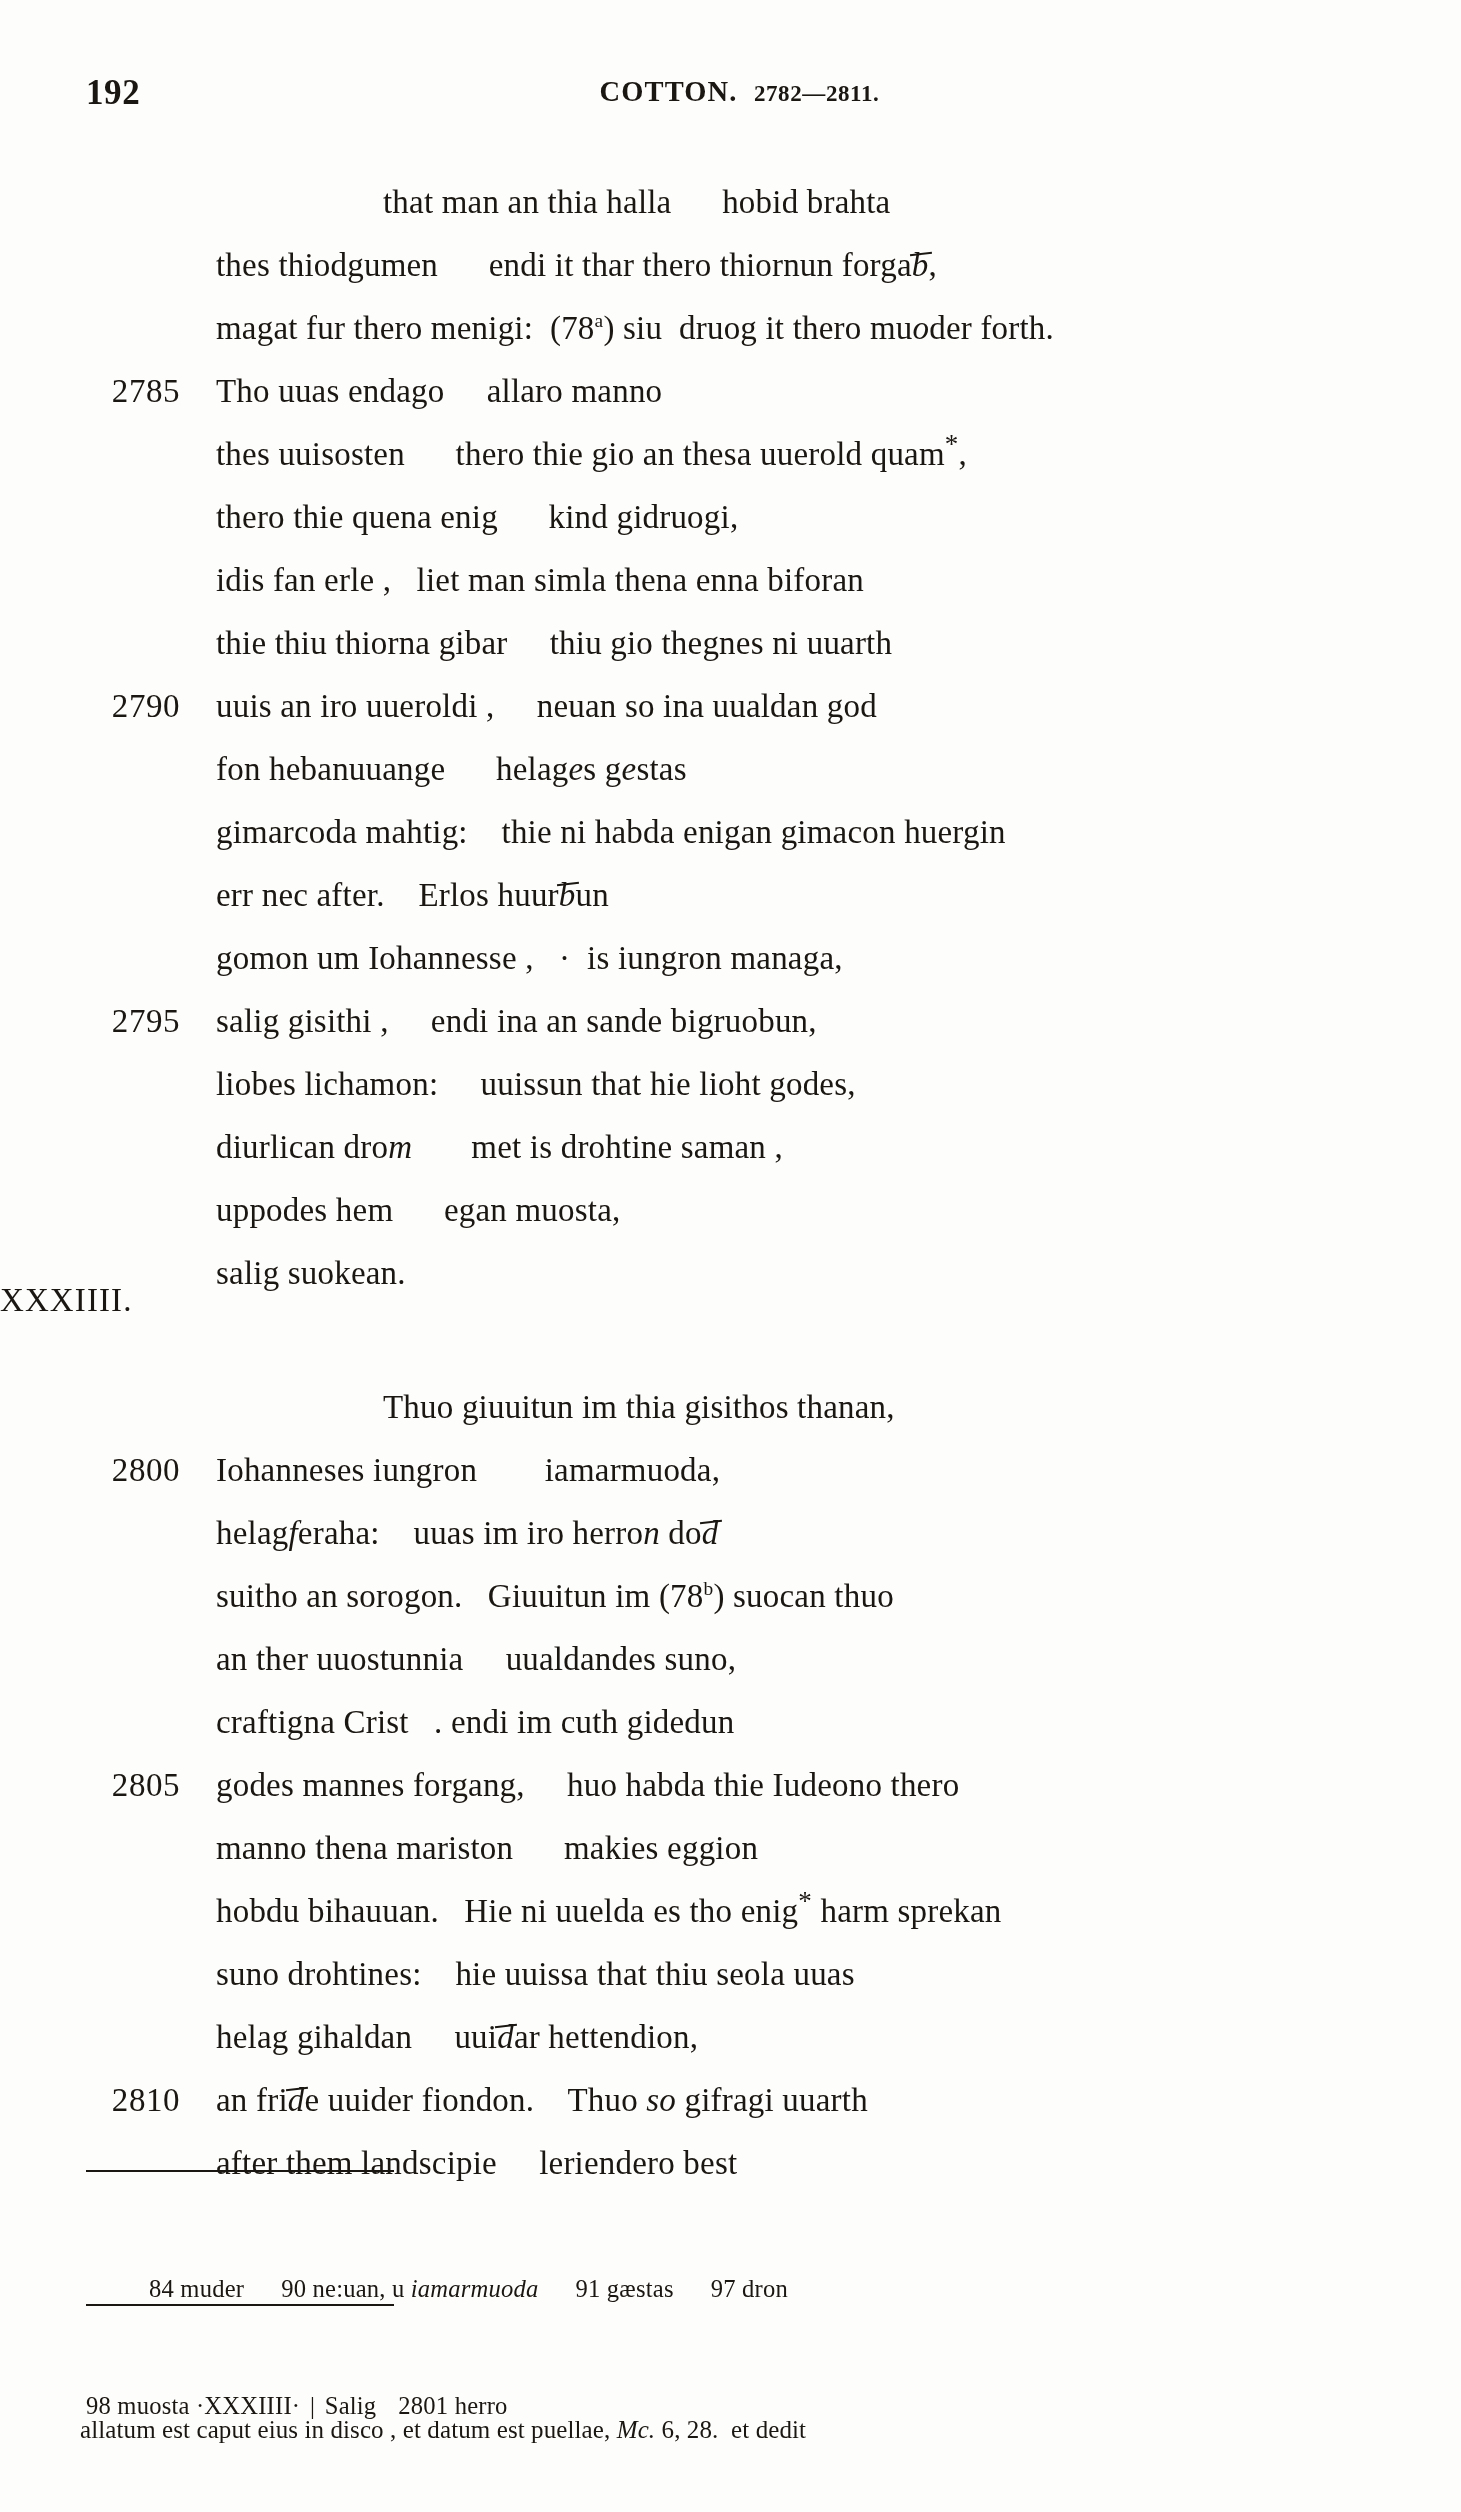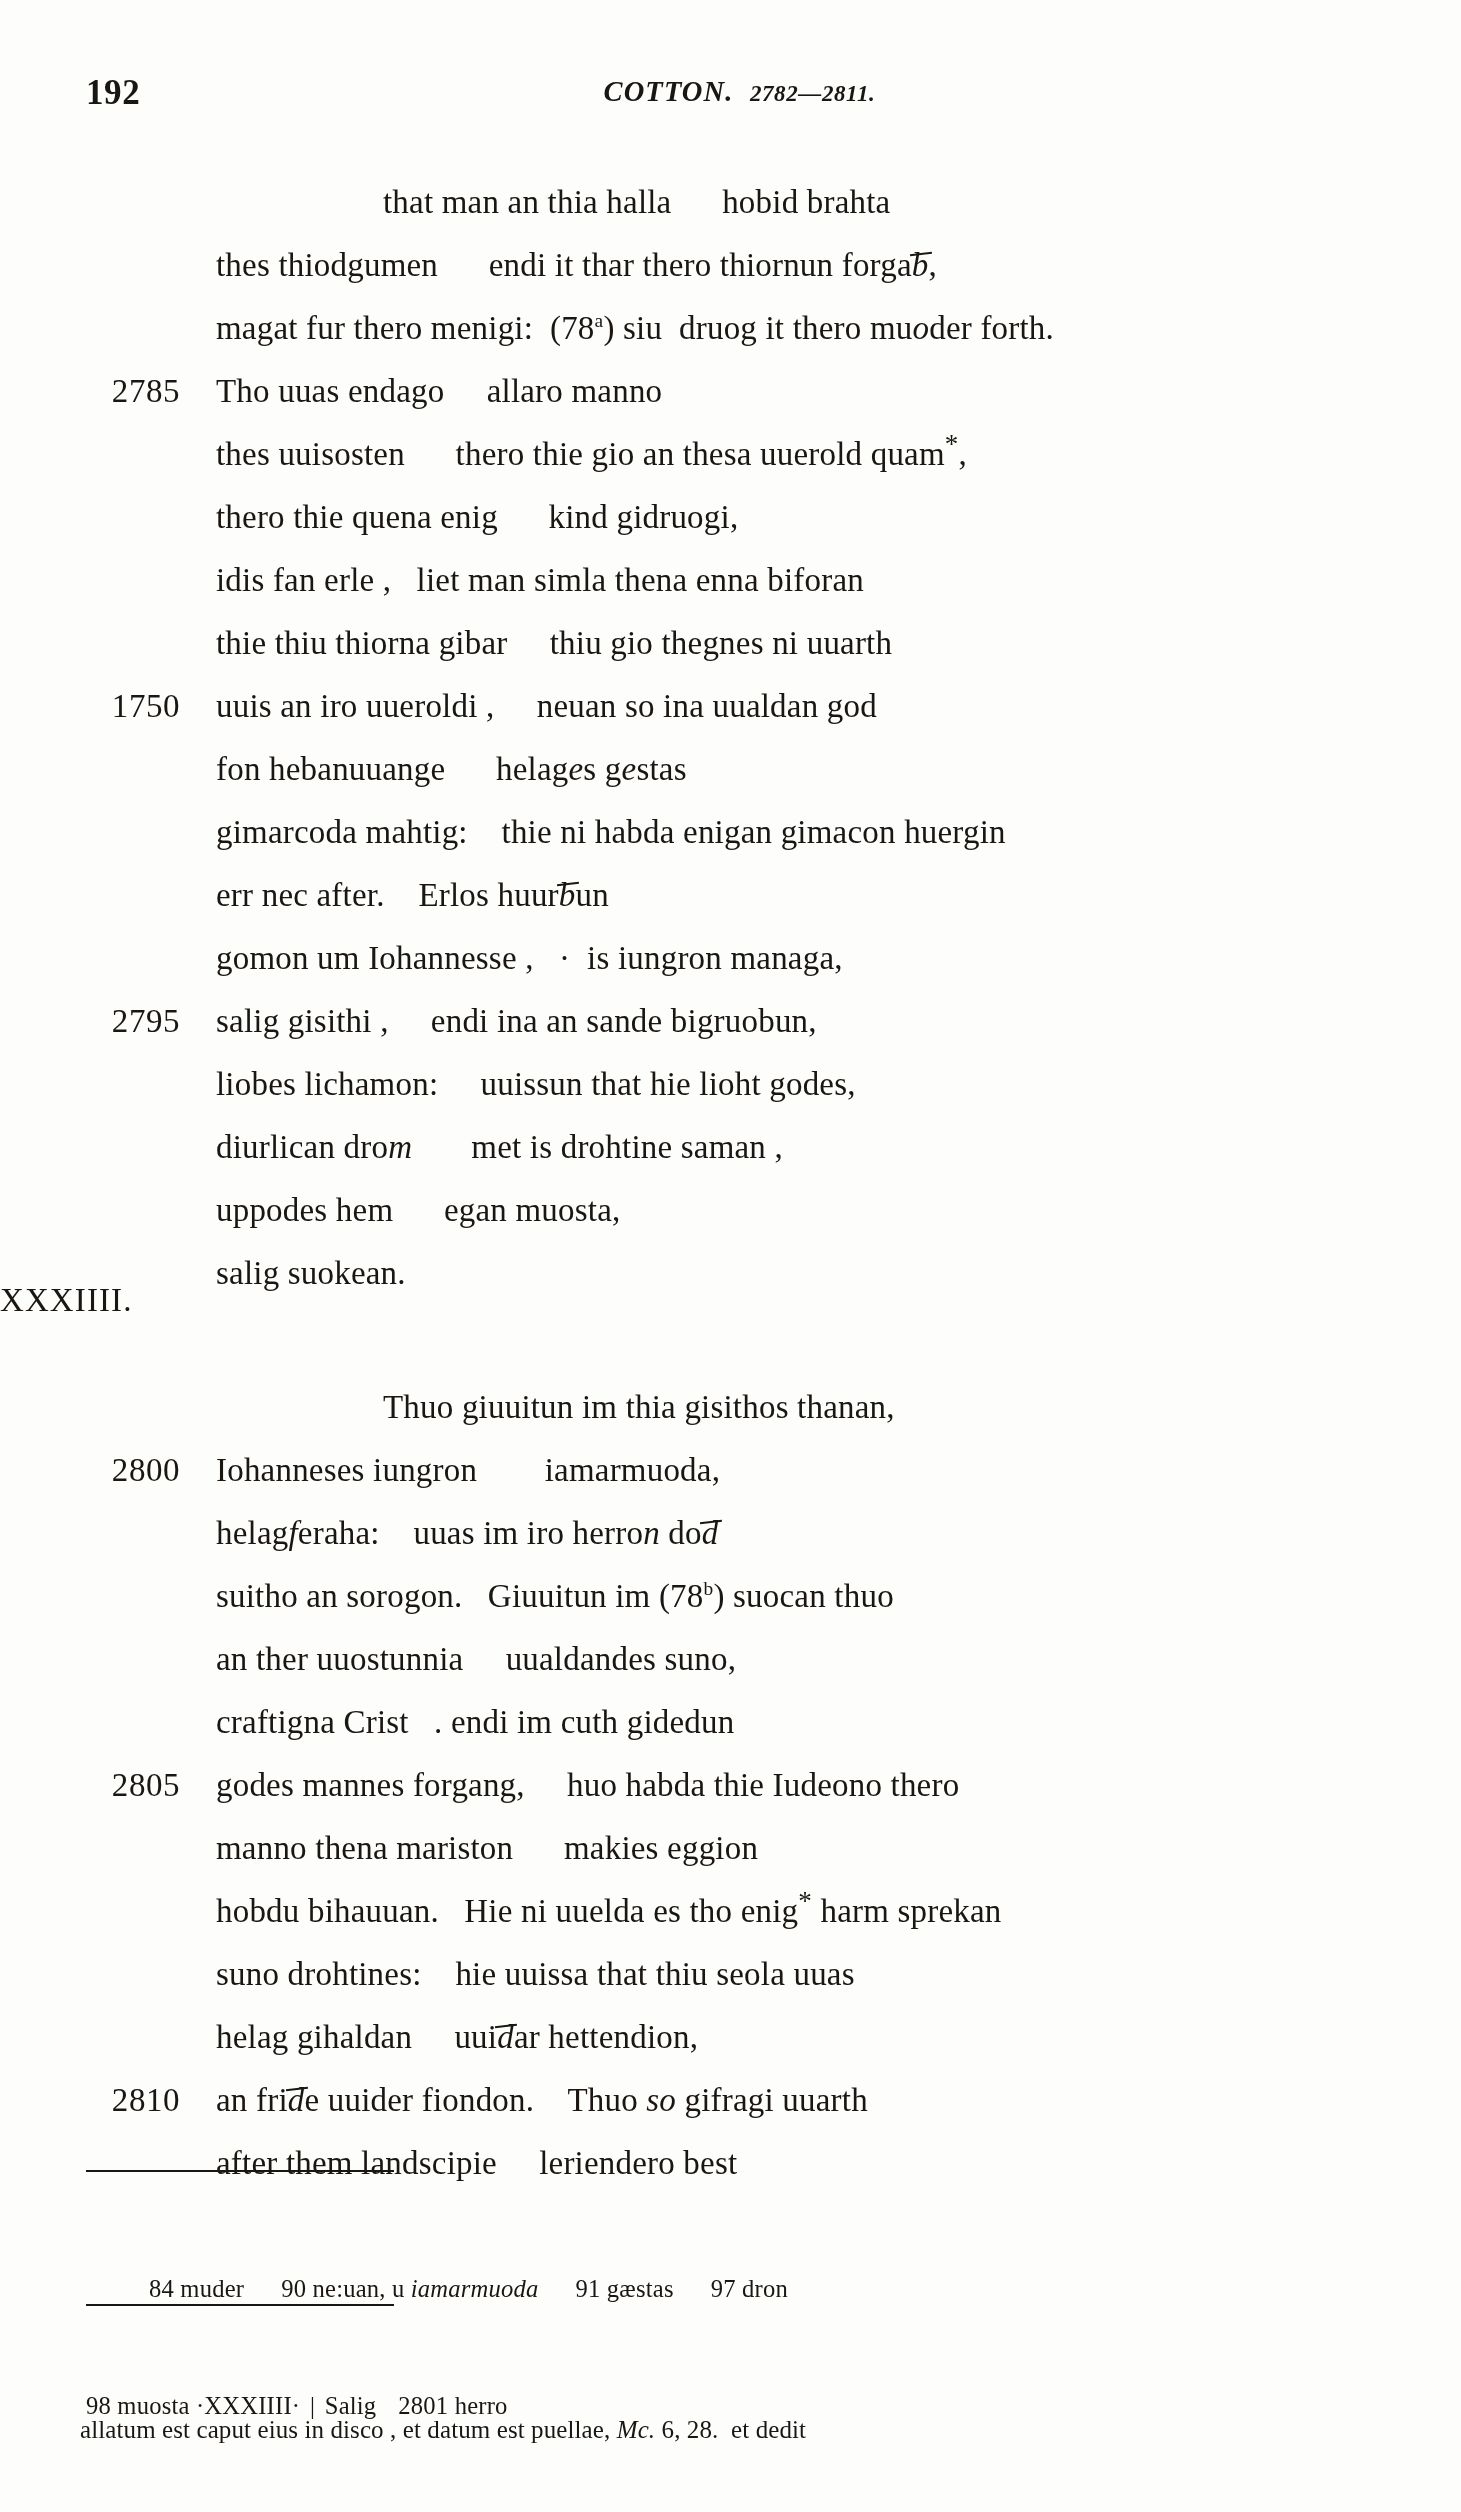--- a/index.html
+++ b/index.html
@@ -40,21 +40,20 @@
   .head-title {
     position: absolute;
     left: 0;
     right: 0;
     top: 3.4px;
     text-align: center;
     font-size: 28.5px;
     font-weight: 700;
     letter-spacing: 1.1px;
     padding-left: 17px;
-    font-style: italic;
   }
   .head-title .range {
     font-size: 23px;
     letter-spacing: 0.6px;
   }
 
   
   .verse-block {
     position: absolute;
     left: 86px;
@@ -170,21 +169,21 @@
 
   <div class="verse-block" id="verse-block-1">
       <div class="verse-line"><span class="line-number"></span><span class="line-text indent-big">that man an thia halla      hobid brahta</span></div>
       <div class="verse-line"><span class="line-number"></span><span class="line-text">thes thiodgumen      endi it thar thero thiornun forga<span class="barred">b</span>,</span></div>
       <div class="verse-line"><span class="line-number"></span><span class="line-text">magat fur thero menigi:  (78<span class="sup">a</span>) siu  druog it thero mu<i class="it">o</i>der forth.</span></div>
       <div class="verse-line"><span class="line-number">2785</span><span class="line-text">Tho uuas endago     allaro manno</span></div>
       <div class="verse-line"><span class="line-number"></span><span class="line-text">thes uuisosten      thero thie gio an thesa uuerold quam<span class="ast">*</span>,</span></div>
       <div class="verse-line"><span class="line-number"></span><span class="line-text">thero thie quena enig      kind gidruogi,</span></div>
       <div class="verse-line"><span class="line-number"></span><span class="line-text">idis fan erle ,   liet man simla thena enna biforan</span></div>
       <div class="verse-line"><span class="line-number"></span><span class="line-text">thie thiu thiorna gibar     thiu gio thegnes ni uuarth</span></div>
-      <div class="verse-line"><span class="line-number">1750</span><span class="line-text">uuis an iro uueroldi ,     neuan so ina uualdan god</span></div>
+      <div class="verse-line"><span class="line-number">2790</span><span class="line-text">uuis an iro uueroldi ,     neuan so ina uualdan god</span></div>
       <div class="verse-line"><span class="line-number"></span><span class="line-text">fon hebanuuange      helag<i class="it">e</i>s g<i class="it">e</i>stas</span></div>
       <div class="verse-line"><span class="line-number"></span><span class="line-text">gimarcoda mahtig:    thie ni habda enigan gimacon huergin</span></div>
       <div class="verse-line"><span class="line-number"></span><span class="line-text">err nec after.    Erlos huur<span class="barred">b</span>un</span></div>
       <div class="verse-line"><span class="line-number"></span><span class="line-text">gomon um Iohannesse ,   ·  is iungron managa,</span></div>
       <div class="verse-line"><span class="line-number">2795</span><span class="line-text">salig gisithi ,     endi ina an sande bigruobun,</span></div>
       <div class="verse-line"><span class="line-number"></span><span class="line-text">liobes lichamon:     uuissun that hie lioht godes,</span></div>
       <div class="verse-line"><span class="line-number"></span><span class="line-text">diurlican dro<i class="it">m</i>       met is drohtine saman ,</span></div>
       <div class="verse-line"><span class="line-number"></span><span class="line-text">uppodes hem      egan muosta,</span></div>
       <div class="verse-line"><span class="line-number"></span><span class="line-text">salig suokean.</span></div>
     </div>

